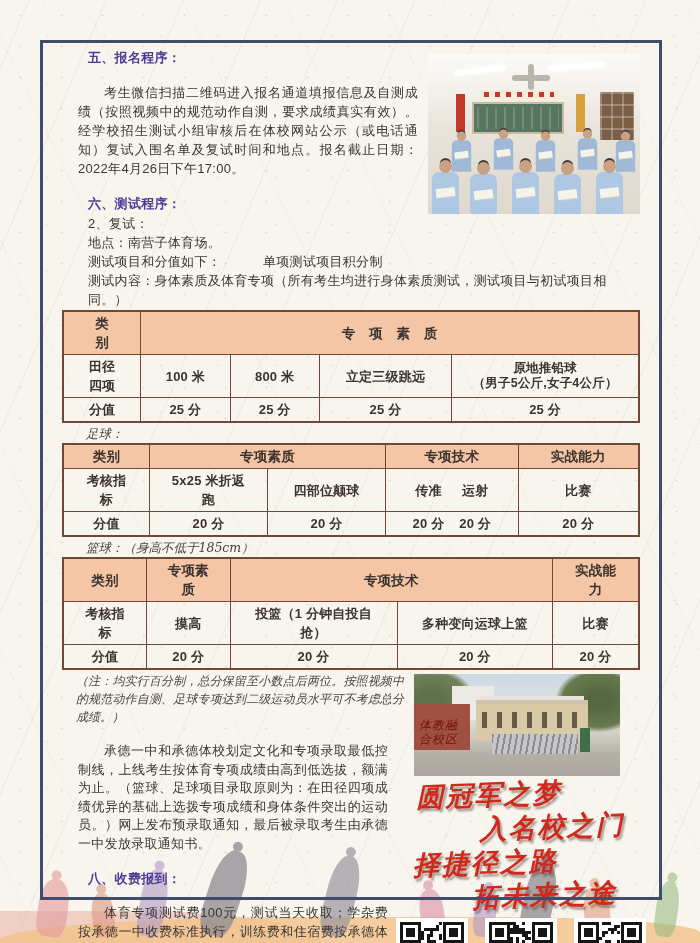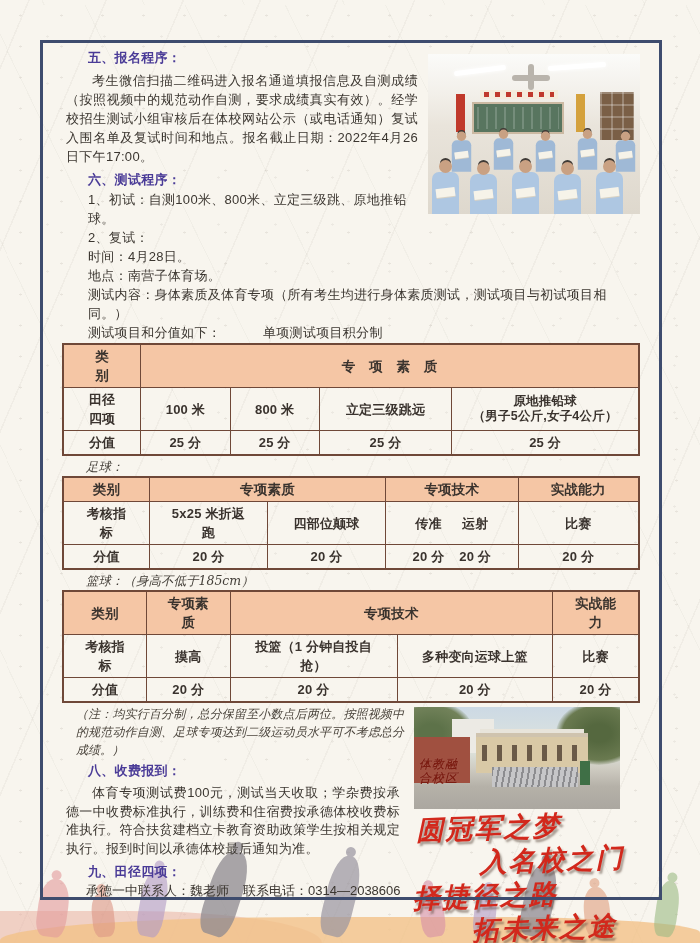--- a/index.html
+++ b/index.html
@@ -15,21 +15,21 @@
       repeating-linear-gradient(113deg, transparent 0 26px, rgba(140,130,118,.07) 26px 27.5px, transparent 27.5px 71px),
       repeating-linear-gradient(64deg, transparent 0 33px, rgba(140,130,118,.06) 33px 34px, transparent 34px 90px);
     background-size:41px 31px,57px 47px,auto,auto;background-position:0 0,19px 13px,0 0,7px 5px;}
   .frame{position:absolute;left:40px;top:40px;width:622px;height:860px;
     border:3px solid #3e4c6e;z-index:3;pointer-events:none;}
   .content{position:absolute;left:42px;top:42px;width:618px;height:856px;z-index:2;
     padding:4px 20px 0 20px;font-size:13px;line-height:19px;letter-spacing:.3px;}
 
   
   .hd{color:#4a3b97;font-weight:bold;font-size:13px;line-height:19px;padding-left:26px;margin:2px 0 1px 0;}
-  .para{text-indent:26px;margin:4px;text-align:justify;}
+  .para{text-indent:26px;margin:16px;text-align:justify;}
   .pl{padding-left:26px;margin:0;}
   .scores-note{margin-left:42px;}
 
   
   .photo-classroom{float:right;width:212px;height:160px;margin:8px 0 6px 10px;position:relative;overflow:hidden;
     background:linear-gradient(#fbfbf9 0%,#f2efe9 26%,#e9e4db 45%,#ded8cd 100%);}
   .pc-light{position:absolute;height:5px;background:#fff;box-shadow:0 0 4px #fff;border-radius:2px;}
   .pc-l1{left:26px;top:14px;width:52px;transform:rotate(-7deg);}
   .pc-l2{left:120px;top:10px;width:58px;transform:rotate(-4deg);}
   .pc-fan{position:absolute;left:86px;top:18px;width:34px;height:10px;}
@@ -79,21 +79,21 @@
   .photo-building{position:absolute;left:352px;top:2px;width:206px;height:102px;overflow:hidden;
     background:linear-gradient(#ccd9e4 0%,#dee4de 42%,#cfccc2 60%,#b5b1a8 78%,#aba7a0 100%);}
   .pb-tree{position:absolute;width:86px;height:64px;border-radius:50%;background:radial-gradient(#5d7249 20%,#72825a 60%,rgba(114,130,90,0) 72%);top:-6px;}
   .pb-t1{left:-26px;} .pb-t2{right:-22px;background:radial-gradient(#55683f 20%,#6a7a50 60%,rgba(106,122,80,0) 72%);}
   .pb-wbld{position:absolute;left:38px;top:12px;width:42px;height:34px;background:#eceae4;}
   .pb-bld{position:absolute;left:62px;top:26px;width:112px;height:40px;background:#d9c9a6;border-top:4px solid #cfc3ae;box-shadow:0 -8px 0 -4px #e8e4da;}
   .pb-bld::after{content:'';position:absolute;left:6px;top:8px;right:6px;height:16px;
     background-image:repeating-linear-gradient(90deg,#6a5a48 0 5px,transparent 5px 15px);}
   .pb-sign{position:absolute;left:0;top:30px;width:56px;height:46px;background:#a05040;
     color:#7c1d12;font-family:"DejaVu Serif","Liberation Serif",serif;font-weight:bold;font-style:italic;
-    font-size:12px;line-height:14px;padding:20px 3px 0 5px;letter-spacing:1px;text-shadow:0 0 1px rgba(255,255,255,.25);}
+    font-size:12px;line-height:14px;padding:14px 3px 0 5px;letter-spacing:1px;text-shadow:0 0 1px rgba(255,255,255,.25);}
   .pb-gate{position:absolute;left:78px;bottom:22px;width:86px;height:20px;
     background:repeating-linear-gradient(100deg,#8d8d90 0 2px,#c6c6c8 2px 6px);}
   .pb-ggate{position:absolute;right:30px;bottom:24px;width:10px;height:24px;background:#3f6f46;}
 
   
   .slogan{position:absolute;left:356px;top:104px;width:266px;transform:rotate(-2deg);
     font-family:"DejaVu Serif","Liberation Serif",serif;font-weight:bold;font-style:italic;
     color:#d2281c;font-size:27px;line-height:34px;letter-spacing:2px;
     text-shadow:2px 3px 2px rgba(90,70,58,.5);}
   .sl2{padding-left:62px;} .sl3{margin-left:-6px;} .sl4{padding-left:52px;}
@@ -151,26 +151,24 @@
       <div class="stu s2"></div>
       <div class="stu s3"></div>
       <div class="stu s4"></div>
       <div class="stu s5"></div>
     </div>
 
     <div class="hd">五、报名程序：</div>
     <p class="para">考生微信扫描二维码进入报名通道填报信息及自测成绩（按照视频中的规范动作自测，要求成绩真实有效）。经学校招生测试小组审核后在体校网站公示（或电话通知）复试入围名单及复试时间和地点。报名截止日期：2022年4月26日下午17:00。</p>
 
     <div class="hd">六、测试程序：</div>
-    <p class="pl">1、初试：自测100米、800米、立定三级跳、原地推铅球。</p>
     <p class="pl">2、复试：</p>
-    <p class="pl">时间：4月28日。</p>
     <p class="pl">地点：南营子体育场。</p>
+    <p class="pl"><span>测试项目和分值如下：</span><span class="scores-note">单项测试项目积分制</span></p>
     <p class="pl">测试内容：身体素质及体育专项（所有考生均进行身体素质测试，测试项目与初试项目相同。）</p>
-    <p class="pl"><span>测试项目和分值如下：</span><span class="scores-note">单项测试项目积分制</span></p>
 
     <table class="tb">
       <colgroup>
           <col style="width:13.5%">
           <col style="width:15.5%">
           <col style="width:15.5%">
           <col style="width:23%">
           <col style="width:32.5%">
         </colgroup>
       <tbody>
@@ -270,20 +268,21 @@
         <td>20 分</td>
         <td>20 分</td>
         <td>20 分</td>
       </tr>
     </tbody>
       </table>
 
     <div class="bottom">
       <div class="bot-left">
         <p class="note">（注：均实行百分制，总分保留至小数点后两位。按照视频中的规范动作自测、足球专项达到二级运动员水平可不考虑总分成绩。）</p>
+        <p class="para">承德一中和承德体校划定文化和专项录取最低控制线，上线考生按体育专项成绩由高到低选拔，额满为止。（篮球、足球项目录取原则为：在田径四项成绩优异的基础上选拨专项成绩和身体条件突出的运动员。）网上发布预录取通知，最后被录取考生由承德一中发放录取通知书。</p>
         <div class="hd">八、收费报到：</div>
         <p class="para">体育专项测试费100元，测试当天收取；学杂费按承德一中收费标准执行，训练费和住宿费按承德体校收费标准执行。符合扶贫建档立卡教育资助政策学生按相关规定执行。报到时间以承德体校最后通知为准。</p>
         <div class="hd">九、田径四项：</div>
         <p class="contact-row"><span>承德一中联系人：魏老师</span><span class="gap"></span><span>联系电话：0314—2038606</span></p>
 
       </div>
 
       <div class="photo-building">
         <div class="pb-tree pb-t1"></div>
         <div class="pb-tree pb-t2"></div>

